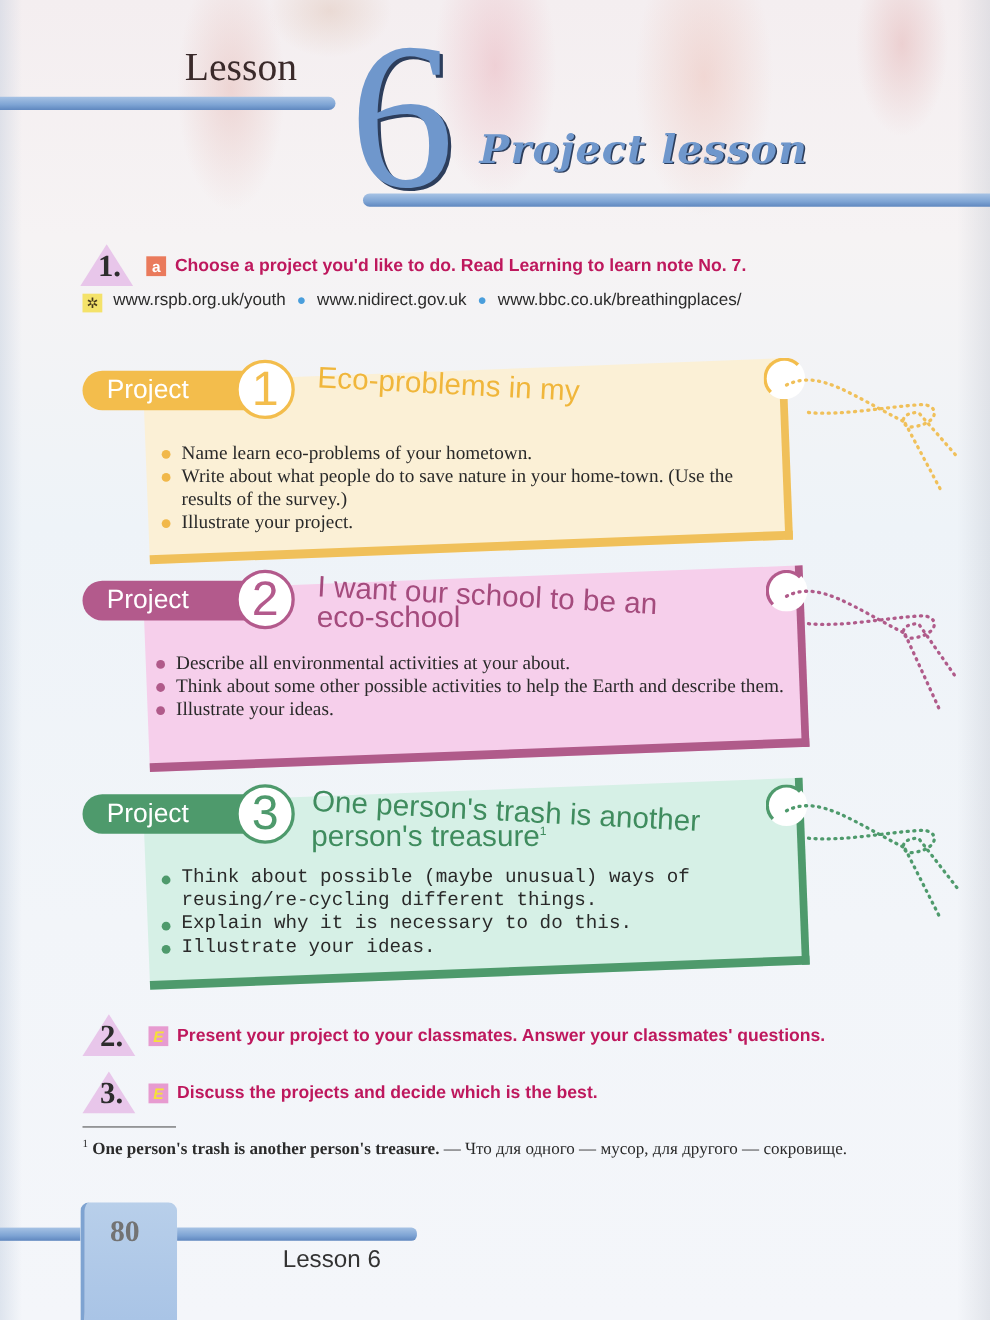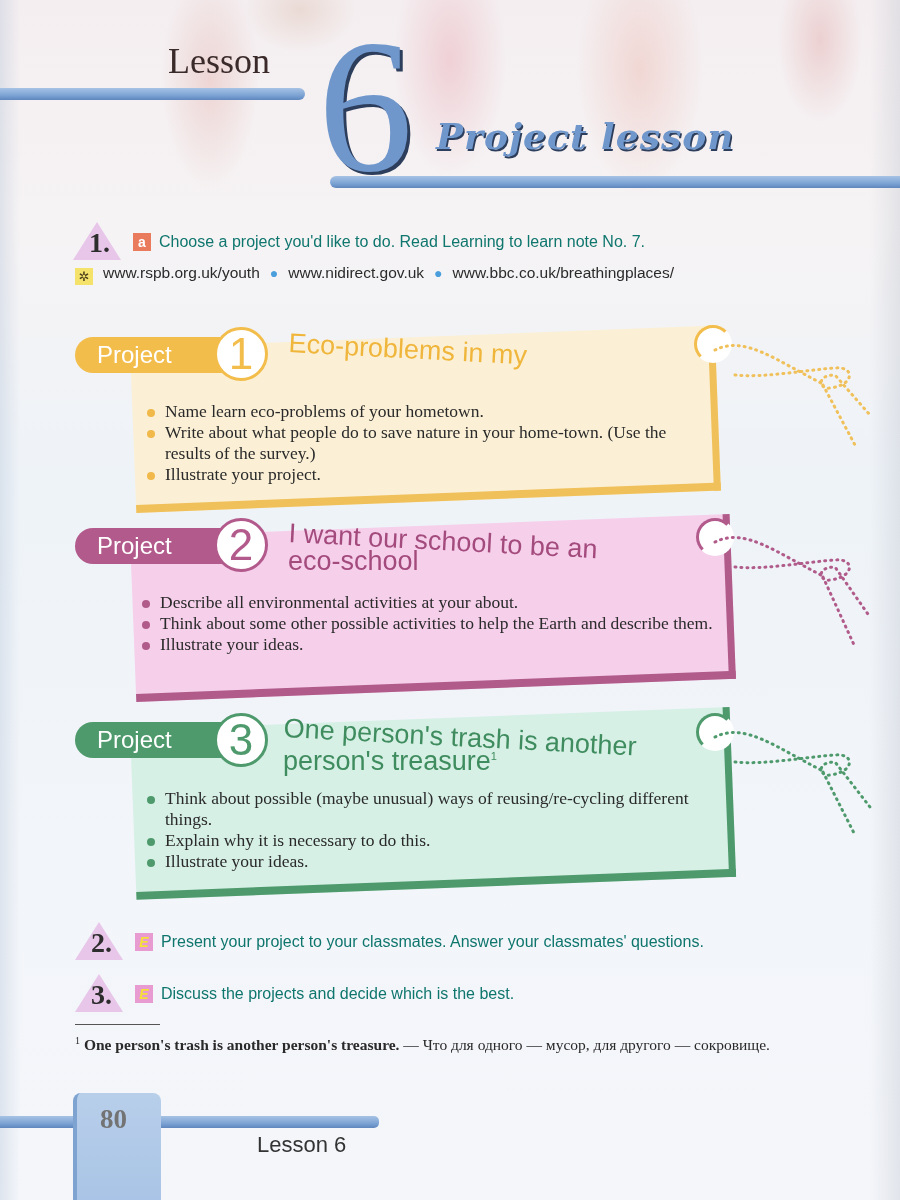--- a/index.html
+++ b/index.html
@@ -68,21 +68,21 @@
       position: absolute; left: 16px; top: 5px;
       font-family: "Liberation Serif", serif; font-weight: bold; font-size: 28px; color: #2d2d2d;
     }
     .task-icon {
       display: inline-block; width: 18px; height: 18px; margin-right: 8px;
       font-family: "Liberation Sans", sans-serif; font-weight: bold; font-size: 14px;
       text-align: center; line-height: 18px;
     }
     .icon-a { background: #ea7a5c; color: #fff; }
     .icon-e { background: #e79bd0; color: #f5e03a; font-style: italic; }
-    .task-text { font-weight: normal; font-size: 16px; color: #0f766e; }
+    .task-text { font-weight: bold; font-size: 16px; color: #be185d; }
 
     .links {
       position: absolute; left: 75px; top: 262px; font-size: 15.5px; color: #2b2b2b; line-height: 21px;
     }
     .web-icon {
       display: inline-block; width: 18px; height: 17px; background: #f4e26a; vertical-align: -3px;
       margin-right: 10px; position: relative; text-align: center; font-size: 13px; line-height: 17px; color: #4a3b1b;
     }
     .dot { color: #4a9edc; margin: 0 10px; font-size: 14px; }
     .links .second-line { padding-left: 15px; }
@@ -137,21 +137,21 @@
     .c2 .card-title { left: 288px; top: 520px; color: #a44b7d; }
     .c2 .card-list { left: 140px; top: 592px; width: 590px; }
     .c2 .card-list li::before { background: #b05b8a; }
     .c2 .hole { left: 696px; top: 518px; border-color: #b35a8c; border-right-color: transparent; border-bottom-color: transparent; }
 
     
     .c3 .card-body { left: 130px; top: 730px; width: 600px; height: 170px; background: #d6f0e6; border-color: #4e9a6c; transform: rotate(-2.2deg); }
     .c3 .card-tab { left: 75px; top: 722px; width: 160px; background: #4e9a6c; }
     .c3 .card-circle { left: 214px; top: 713px; border-color: #4e9a6c; color: #4e9a6c; }
     .c3 .card-title { left: 283px; top: 715px; color: #3f8c5e; }
-    .c3 .card-list { left: 145px; top: 788px; width: 590px; }
+    .c3 .card-list { left: 145px; top: 788px; width: 590px; font-family: Liberation Mono, monospace; }
     .c3 .card-list li::before { background: #4e9a6c; }
     .c3 .hole { left: 696px; top: 713px; border-color: #4e9a6c; border-right-color: transparent; border-bottom-color: transparent; }
 
     sup { font-size: 11px; vertical-align: super; }
 
     
     .fn-rule { position: absolute; left: 75px; top: 1024px; width: 85px; height: 1px; background: #555; }
     .footnote {
       position: absolute; left: 75px; top: 1030px; width: 720px;
       font-family: "Liberation Serif", serif; font-size: 15.5px; line-height: 22px; color: #2a2a2a;

